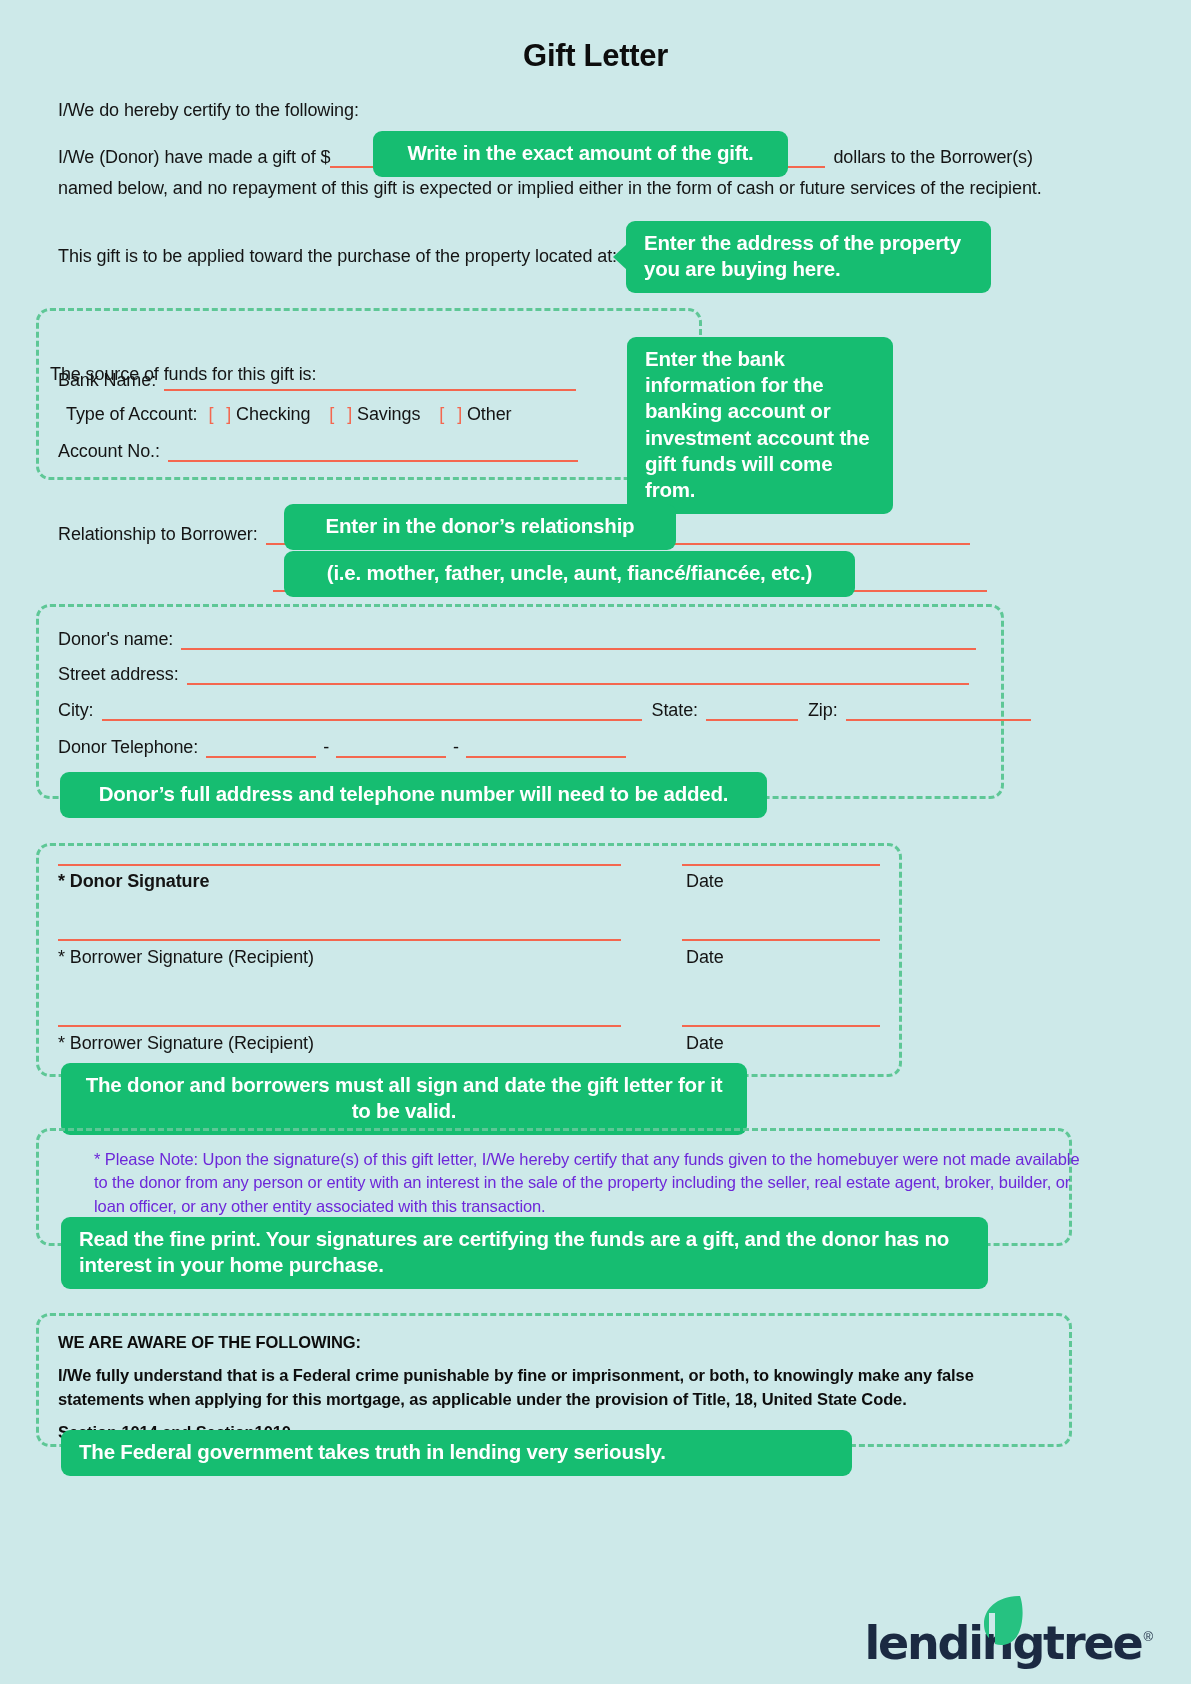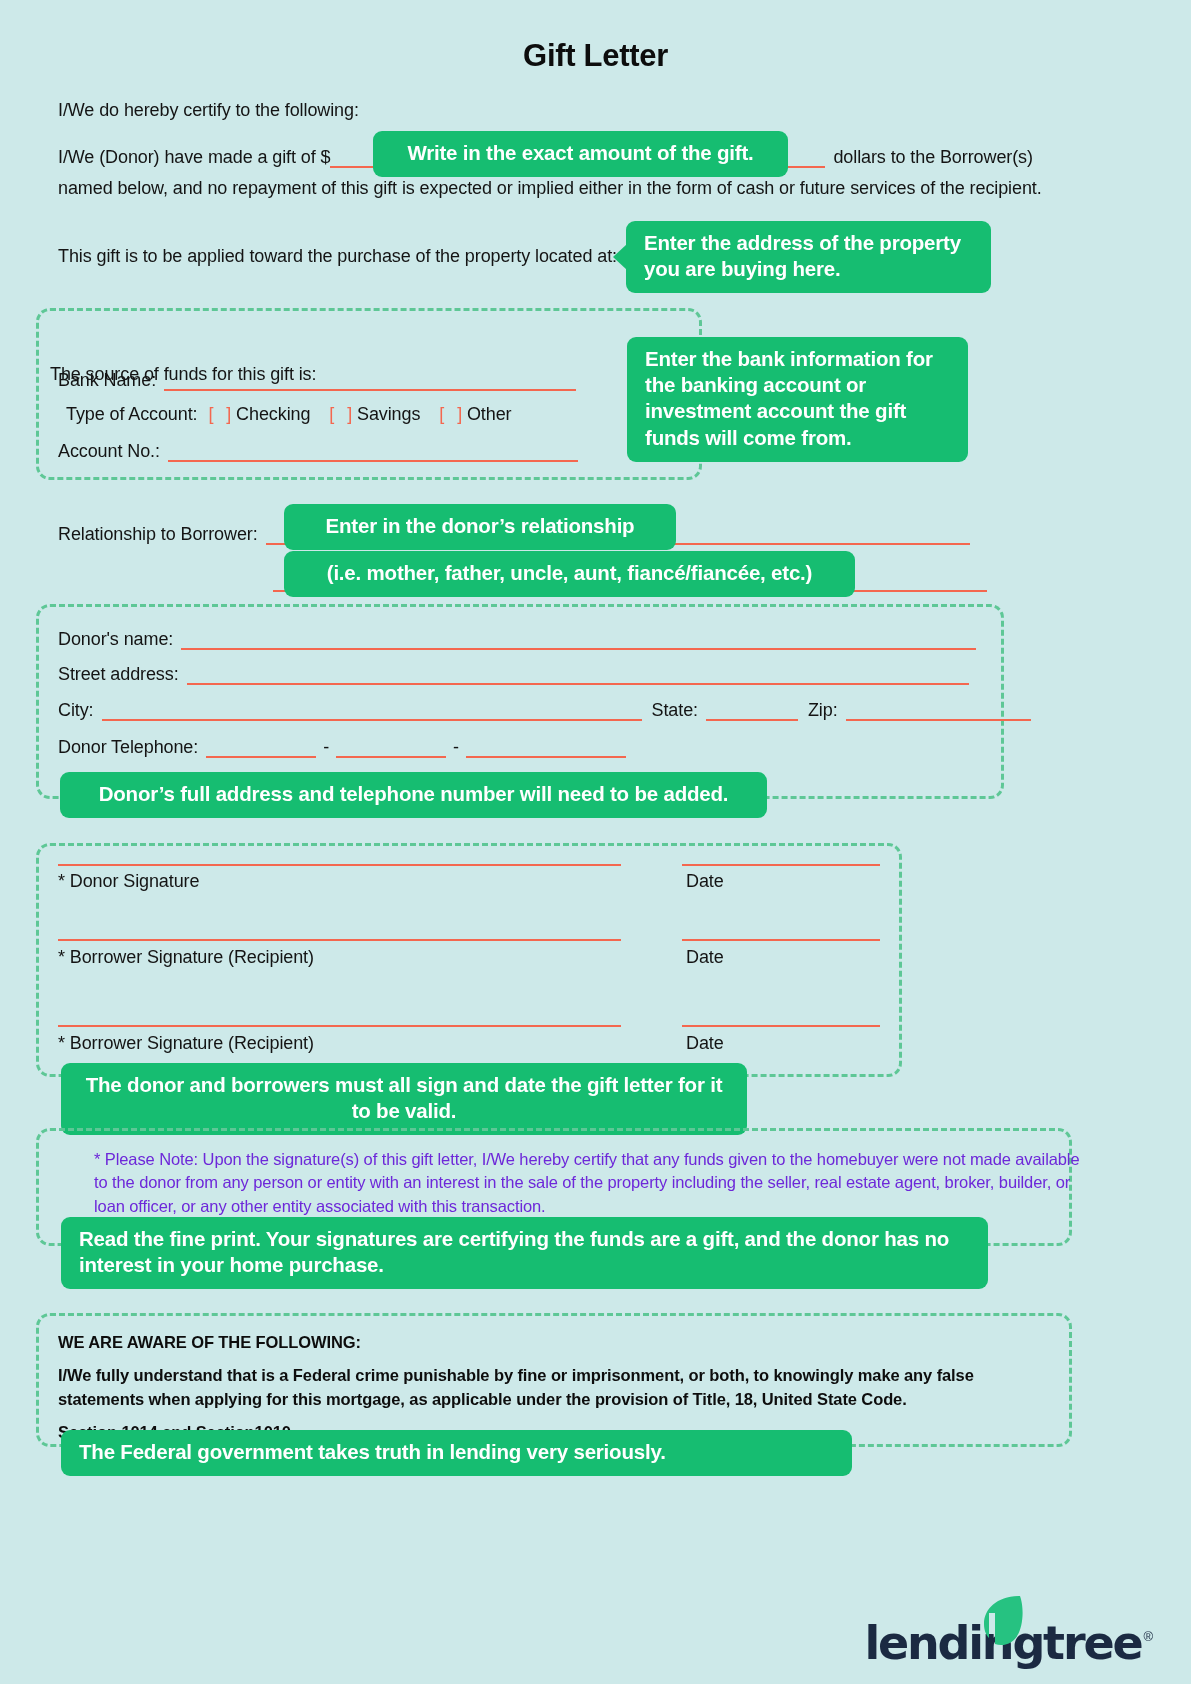--- a/index.html
+++ b/index.html
@@ -182,21 +182,21 @@
     <span style="margin-left:14px;"><span class="bracket">[</span><span style="display:inline-block;width:13px;"></span><span class="bracket">]</span>
       <span>Savings</span></span>
     <span style="margin-left:14px;"><span class="bracket">[</span><span style="display:inline-block;width:13px;"></span><span class="bracket">]</span>
       <span>Other</span></span>
   </div>
 
   <div class="row ftext" style="left:58px; top:441px;">
     <span>Account No.:</span><span class="fline" style="width:410px; margin-left:8px;"></span>
   </div>
 
-  <div class="callout" style="left:627px; top:337px; width:341px;">Enter the bank information for the banking account or investment account the gift funds will come from.</div>
+  <div class="callout" style="left:627px; top:337px; width:266px;">Enter the bank information for the banking account or investment account the gift funds will come from.</div>
 
   <div class="row ftext" style="left:58px; top:524px;">
     <span>Relationship to Borrower:</span><span class="fline" style="width:704px; margin-left:8px;"></span>
   </div>
   <div class="sigline" style="left:273px; top:590px; width:714px;"></div>
 
   <div class="callout" style="left:284px; top:504px; width:392px; text-align:center;">Enter in the donor’s relationship</div>
   <div class="callout" style="left:284px; top:551px; width:571px; text-align:center;">(i.e. mother, father, uncle, aunt, fiancé/fiancée, etc.)</div>
 
   <div class="dashbox" style="left:36px; top:604px; width:968px; height:195px;"></div>
@@ -216,21 +216,21 @@
   <div class="row ftext" style="left:58px; top:737px;text-align:right;">
     <span>Donor Telephone:</span><span class="fline" style="width:110px; margin-left:8px;"></span><span style="margin:0 7px;">-</span><span class="fline" style="width:110px;"></span><span style="margin:0 7px;">-</span><span class="fline" style="width:160px;"></span>
   </div>
 
   <div class="callout" style="left:60px; top:772px; width:707px; text-align:center;">Donor’s full address and telephone number will need to be added.</div>
 
   <div class="dashbox" style="left:36px; top:843px; width:866px; height:234px;"></div>
 
   <div class="sigline" style="left:58px; top:864px; width:563px;"></div>
   <div class="sigline" style="left:682px; top:864px; width:198px;"></div>
-  <div class="row ftext" style="left:58px; top:871px;">* Donor Signature</div>
+  <div class="row ftext" style="left:58px; top:871px;font-weight:bold;">* Donor Signature</div>
   <div class="row ftext" style="left:686px; top:871px;">Date</div>
 
   <div class="sigline" style="left:58px; top:939px; width:563px;"></div>
   <div class="sigline" style="left:682px; top:939px; width:198px;"></div>
   <div class="row ftext" style="left:58px; top:947px;">* Borrower Signature (Recipient)</div>
   <div class="row ftext" style="left:686px; top:947px;">Date</div>
 
   <div class="sigline" style="left:58px; top:1025px; width:563px;"></div>
   <div class="sigline" style="left:682px; top:1025px; width:198px;"></div>
   <div class="row ftext" style="left:58px; top:1033px;">* Borrower Signature (Recipient)</div>

